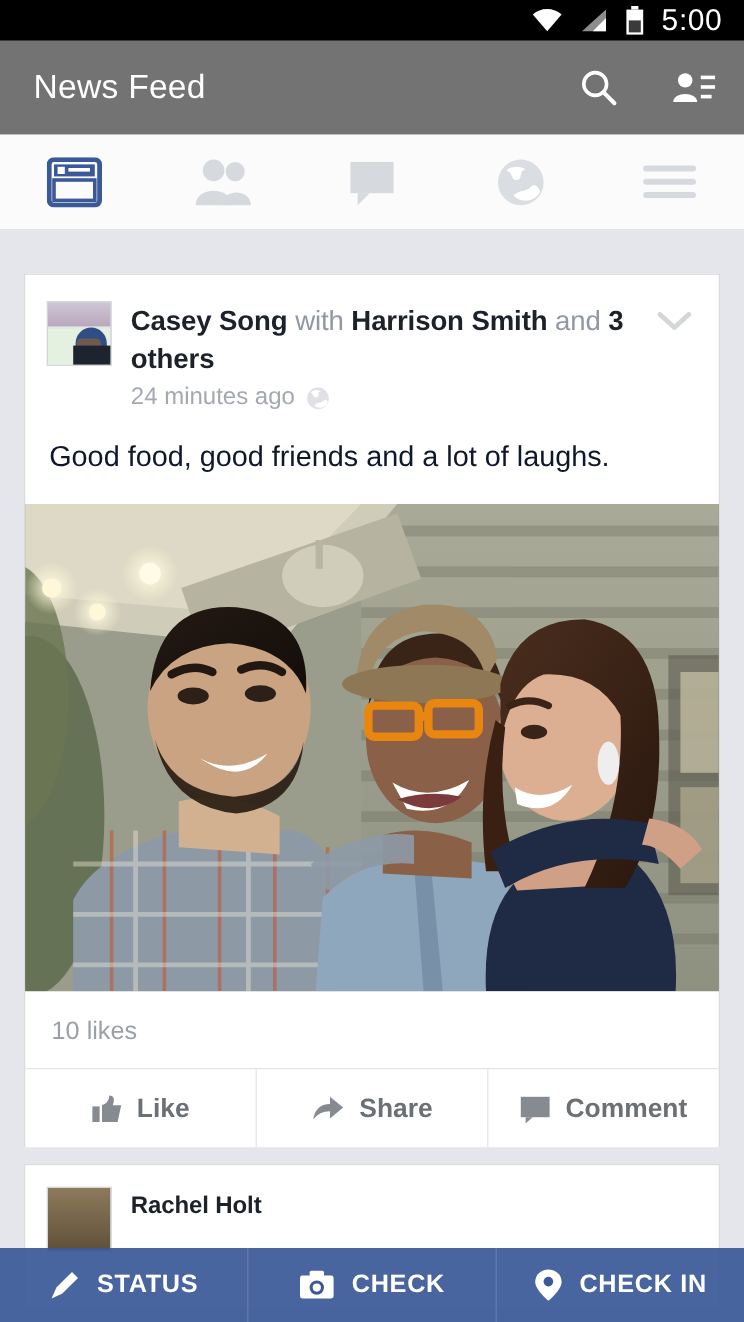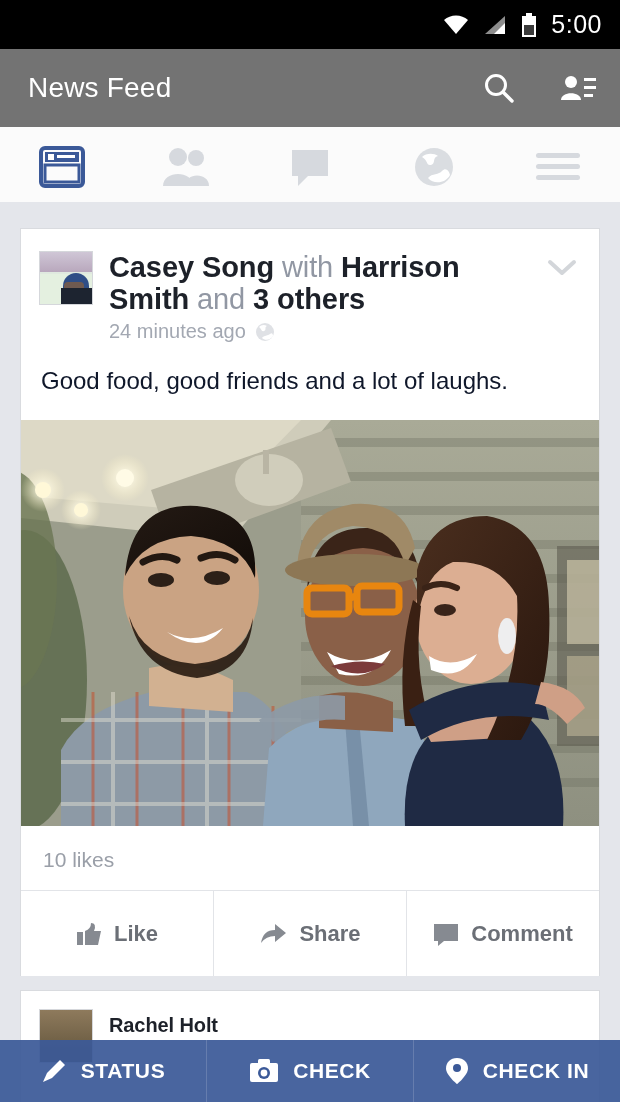--- a/index.html
+++ b/index.html
@@ -5,21 +5,21 @@
   * { margin:0; padding:0; box-sizing:border-box; }
   html,body {
     width:620px; height:1102px;
     font-family:"Liberation Sans", sans-serif;
     background:#e9ebee; overflow:hidden;
   }
   #app { position:relative; width:620px; height:1102px; overflow:hidden; background:#e4e6eb; }
 
   
   .statusbar {
-    height:49px; background:#000; display:flex; align-items:center;
+    height:34px; background:#000; display:flex; align-items:center;
     justify-content:flex-end; padding-right:18px; gap:14px;
   }
   .statusbar .clock {
     color:#fff; font-size:25px; letter-spacing:.5px; font-weight:400;
   }
   .sb-ico { display:block; }
 
   
   .header {
     height:78px; background:#737373; display:flex; align-items:center;
@@ -53,37 +53,37 @@
     position:relative; overflow:hidden;
   }
   .avatar .sky { position:absolute; inset:0; background:linear-gradient(#cfc6d6 0%, #b9a8bd 38%, #dfe9df 39%, #e9f2e6 100%); }
   .avatar .snow { position:absolute; left:0; right:0; bottom:0; height:58%; background:#e4f0e0; }
   .avatar .helmet { position:absolute; left:44%; top:40%; width:26px; height:20px; background:#2f4e86; border-radius:13px 13px 3px 3px; }
   .avatar .face { position:absolute; left:47%; top:58%; width:20px; height:20px; background:#6f5a50; border-radius:4px; }
   .avatar .body { position:absolute; left:40%; bottom:0; width:34px; height:16px; background:#1d2430; }
 
   .names { flex:1; padding-right:42px; }
   .names .line {
-    font-size:29px; line-height:32px; color:#9197a3; letter-spacing:-.1px;
+    font-size:23px; line-height:32px; color:#9197a3; letter-spacing:-.1px;
   }
   .names .nm { color:#1d2129; font-weight:bold; }
   .meta { display:flex; align-items:center; gap:8px; margin-top:5px; }
   .meta .time { font-size:20px; color:#a3a8b2; }
   .chev { position:absolute; right:22px; top:28px; cursor:pointer; }
 
   .post-text {
     font-size:24px; color:#0f172a; padding:22px 20px 24px 20px; line-height:1.3;
   }
 
   .photo { width:100%; height:406px; position:relative; overflow:hidden; background:#7c7f6d; }
 
   .stats { padding:22px 22px 18px 22px; display:flex; gap:22px; }
   .stats span { font-size:21px; color:#9a9fa8;text-align:center; }
 
-  .actions { display:flex; border-top:1px solid #e2e4e8; height:86px; }
+  .actions { display:flex; border-top:1px solid #e2e4e8; height:66px; }
   .action {
     flex:1; display:flex; align-items:center; justify-content:center; gap:12px;
     cursor:pointer; color:#6b6f76; font-size:22px; font-weight:bold;
   }
   .action + .action { border-left:1px solid #e2e4e8; }
 
   
   .card.second .post-head { padding-top:18px; }
   .card.second .names .line { font-size:20px; }
 

